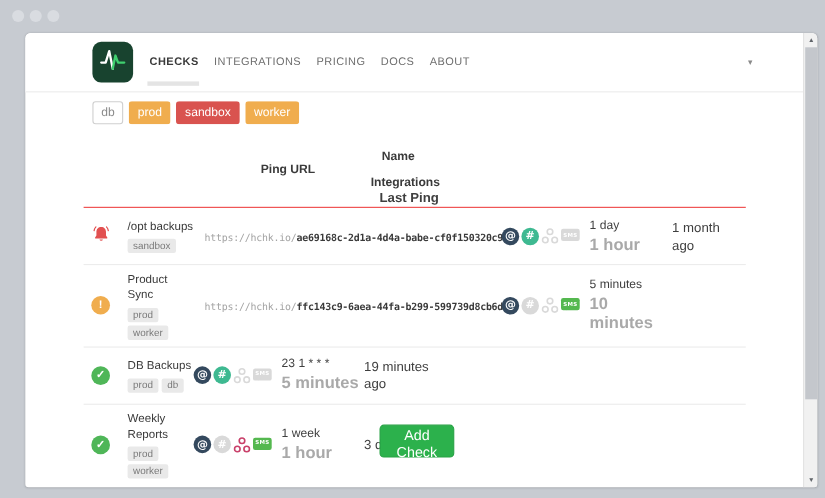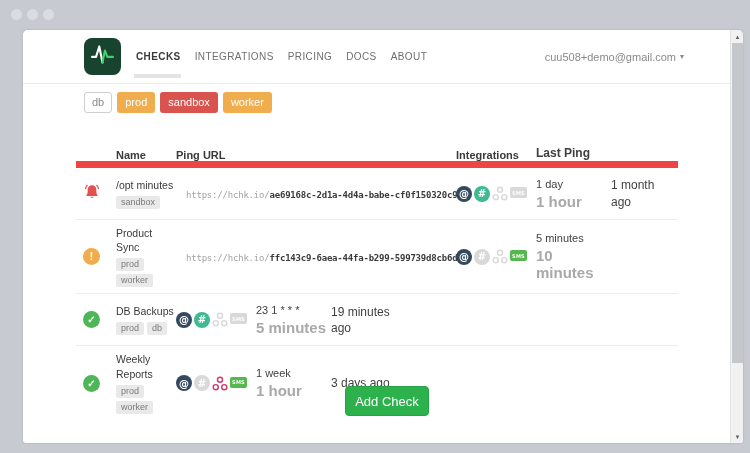--- a/index.html
+++ b/index.html
@@ -38,21 +38,21 @@
   
   .filters{position:absolute;left:61px;top:62px;display:flex;gap:5px;}
   .chip{font-size:11px;line-height:1;padding:4px 7px;border-radius:3px;cursor:pointer;border:1px solid transparent;}
   .chip-outline{background:#fff;border-color:#cfcfcf;color:#8a8a8a;}
   .chip-orange{background:var(--chip-orange,#f0ad4e);color:#fff;}
   .chip-red{background:var(--chip-red,#d9534f);color:#fff;}
 
   
   .table{position:absolute;left:53px;top:100px;width:602px;font-size:12px;color:#3f3f3f;}
   .trow,.thead{display:flex;align-items:center;}
-  .thead{min-height:38px;border-bottom:7px solid #ef4444;font-size:11px;font-weight:bold;color:#3a3a3a;align-items:flex-end;padding-top:6px;box-sizing:border-box;}
+  .thead{min-height:38px;border-bottom:1px solid #ef4444;font-size:11px;font-weight:bold;color:#3a3a3a;align-items:center;padding-top:6px;box-sizing:border-box;flex-direction:column;}
   .c-status{width:40px;flex:0 0 auto;display:flex;justify-content:flex-start;padding-left:7px;box-sizing:border-box;}
   .c-name{width:60px;flex:0 0 auto;}
   .c-url{width:280px;flex:0 0 auto;}
   .c-int{width:80px;flex:0 0 auto;}
   .c-period{width:75px;flex:0 0 auto;}
   .c-last{width:64px;flex:0 0 auto;}
   .grace-h{color:#ababab;font-weight:normal;margin-top:3px;}
   .trow{min-height:52px;border-bottom:1px solid #ececec;padding:6px 0;box-sizing:border-box;}
   .trow:last-child{border-bottom:none;}
 
@@ -80,21 +80,21 @@
   .st{width:17px;height:17px;border-radius:50%;display:inline-flex;align-items:center;justify-content:center;color:#fff;font-size:10px;font-weight:bold;}
   .st-warning{background:var(--status-warning,#f0ad4e);}
   .st-up{background:var(--status-up,#4fb658);}
   .st-down{color:var(--status-down,#e25050);display:inline-flex;}
 
   .period{font-size:11px;color:#3f3f3f;}
   .grace{font-size:15px;color:#a9a9a9;margin-top:3px;font-weight:bold;}
   .c-last{font-size:12px;color:#3f3f3f;line-height:1.35;}
 
   
-  .add-check{position:absolute;left:322px;top:356px;width:84px;height:30px;background:var(--button-green,#2cb14c);border:1px solid #28a245;border-radius:4px;color:#fff;font-size:13px;font-family:"Liberation Sans",sans-serif;cursor:pointer;}
+  .add-check{position:absolute;left:322px;top:356px;width:68px;height:30px;background:var(--button-green,#2cb14c);border:1px solid #28a245;border-radius:4px;color:#fff;font-size:13px;font-family:"Liberation Sans",sans-serif;cursor:pointer;}
 
   
   .scrollbar{position:absolute;top:0;right:0;bottom:0;width:13px;background:#f1f1f1;border-left:1px solid #e3e3e3;box-sizing:border-box;}
   .sb-arrow{position:absolute;left:0;width:13px;height:13px;display:flex;align-items:center;justify-content:center;font-size:6px;color:#5f6368;cursor:pointer;}
   .sb-up{top:0;}
   .sb-down{bottom:0;}
   .sb-thumb{position:absolute;left:1px;top:13px;width:11px;height:320px;background:#c4c7cc;cursor:pointer;}
 </style>
 </head>
 <body>
@@ -124,21 +124,20 @@
   <a>INTEGRATIONS</a>
 
   <a>PRICING</a>
 
   <a>DOCS</a>
 
   <a>ABOUT</a>
 </nav>
     <div class="nav-underline"></div>
     <div class="account">
-      <span>cuu508+demo@gmail.com</span>
       <span class="caret">▾</span>
     </div>
   </div>
 
   <div class="filters" id="filters">
   <span class="chip chip-outline">db</span>
 
   <span class="chip chip-orange">prod</span>
 
   <span class="chip chip-red">sandbox</span>
@@ -159,21 +158,21 @@
     <div class="c-status">
       <span class="status-slot"><span class="st-down">
   <svg width="18" height="18" viewBox="0 0 24 24">
     <path fill="currentColor" d="M12 3c-3.5 0-5.8 2.5-5.8 6v4.4L4.6 16c-.3.6.1 1.2.8 1.2h13.2c.7 0 1.1-.6.8-1.2l-1.6-2.6V9c0-3.5-2.3-6-5.8-6z"></path>
     <path fill="currentColor" d="M9.9 18.4a2.2 2.2 0 0 0 4.2 0z"></path>
     <path stroke="currentColor" stroke-width="1.5" fill="none" stroke-linecap="round" d="M3.4 7.6C3.6 5.7 4.4 4.2 5.6 3M20.6 7.6C20.4 5.7 19.6 4.2 18.4 3"></path>
   </svg>
               </span></span>
     </div>
     <div class="c-name">
-      <a class="check-name">/opt minutes</a>
+      <a class="check-name">/opt backups</a>
       <span class="tags">
               <span class="tag">sandbox</span>
             </span>
     </div>
     <div class="c-url">
       <span class="url"><span class="url-prefix">https://hchk.io/</span><span class="url-code">ae69168c-2d1a-4d4a-babe-cf0f150320c9</span></span>
     </div>
     <div class="c-int">
       <span class="ints">
               <span class="ic ic-email on">@</span>

